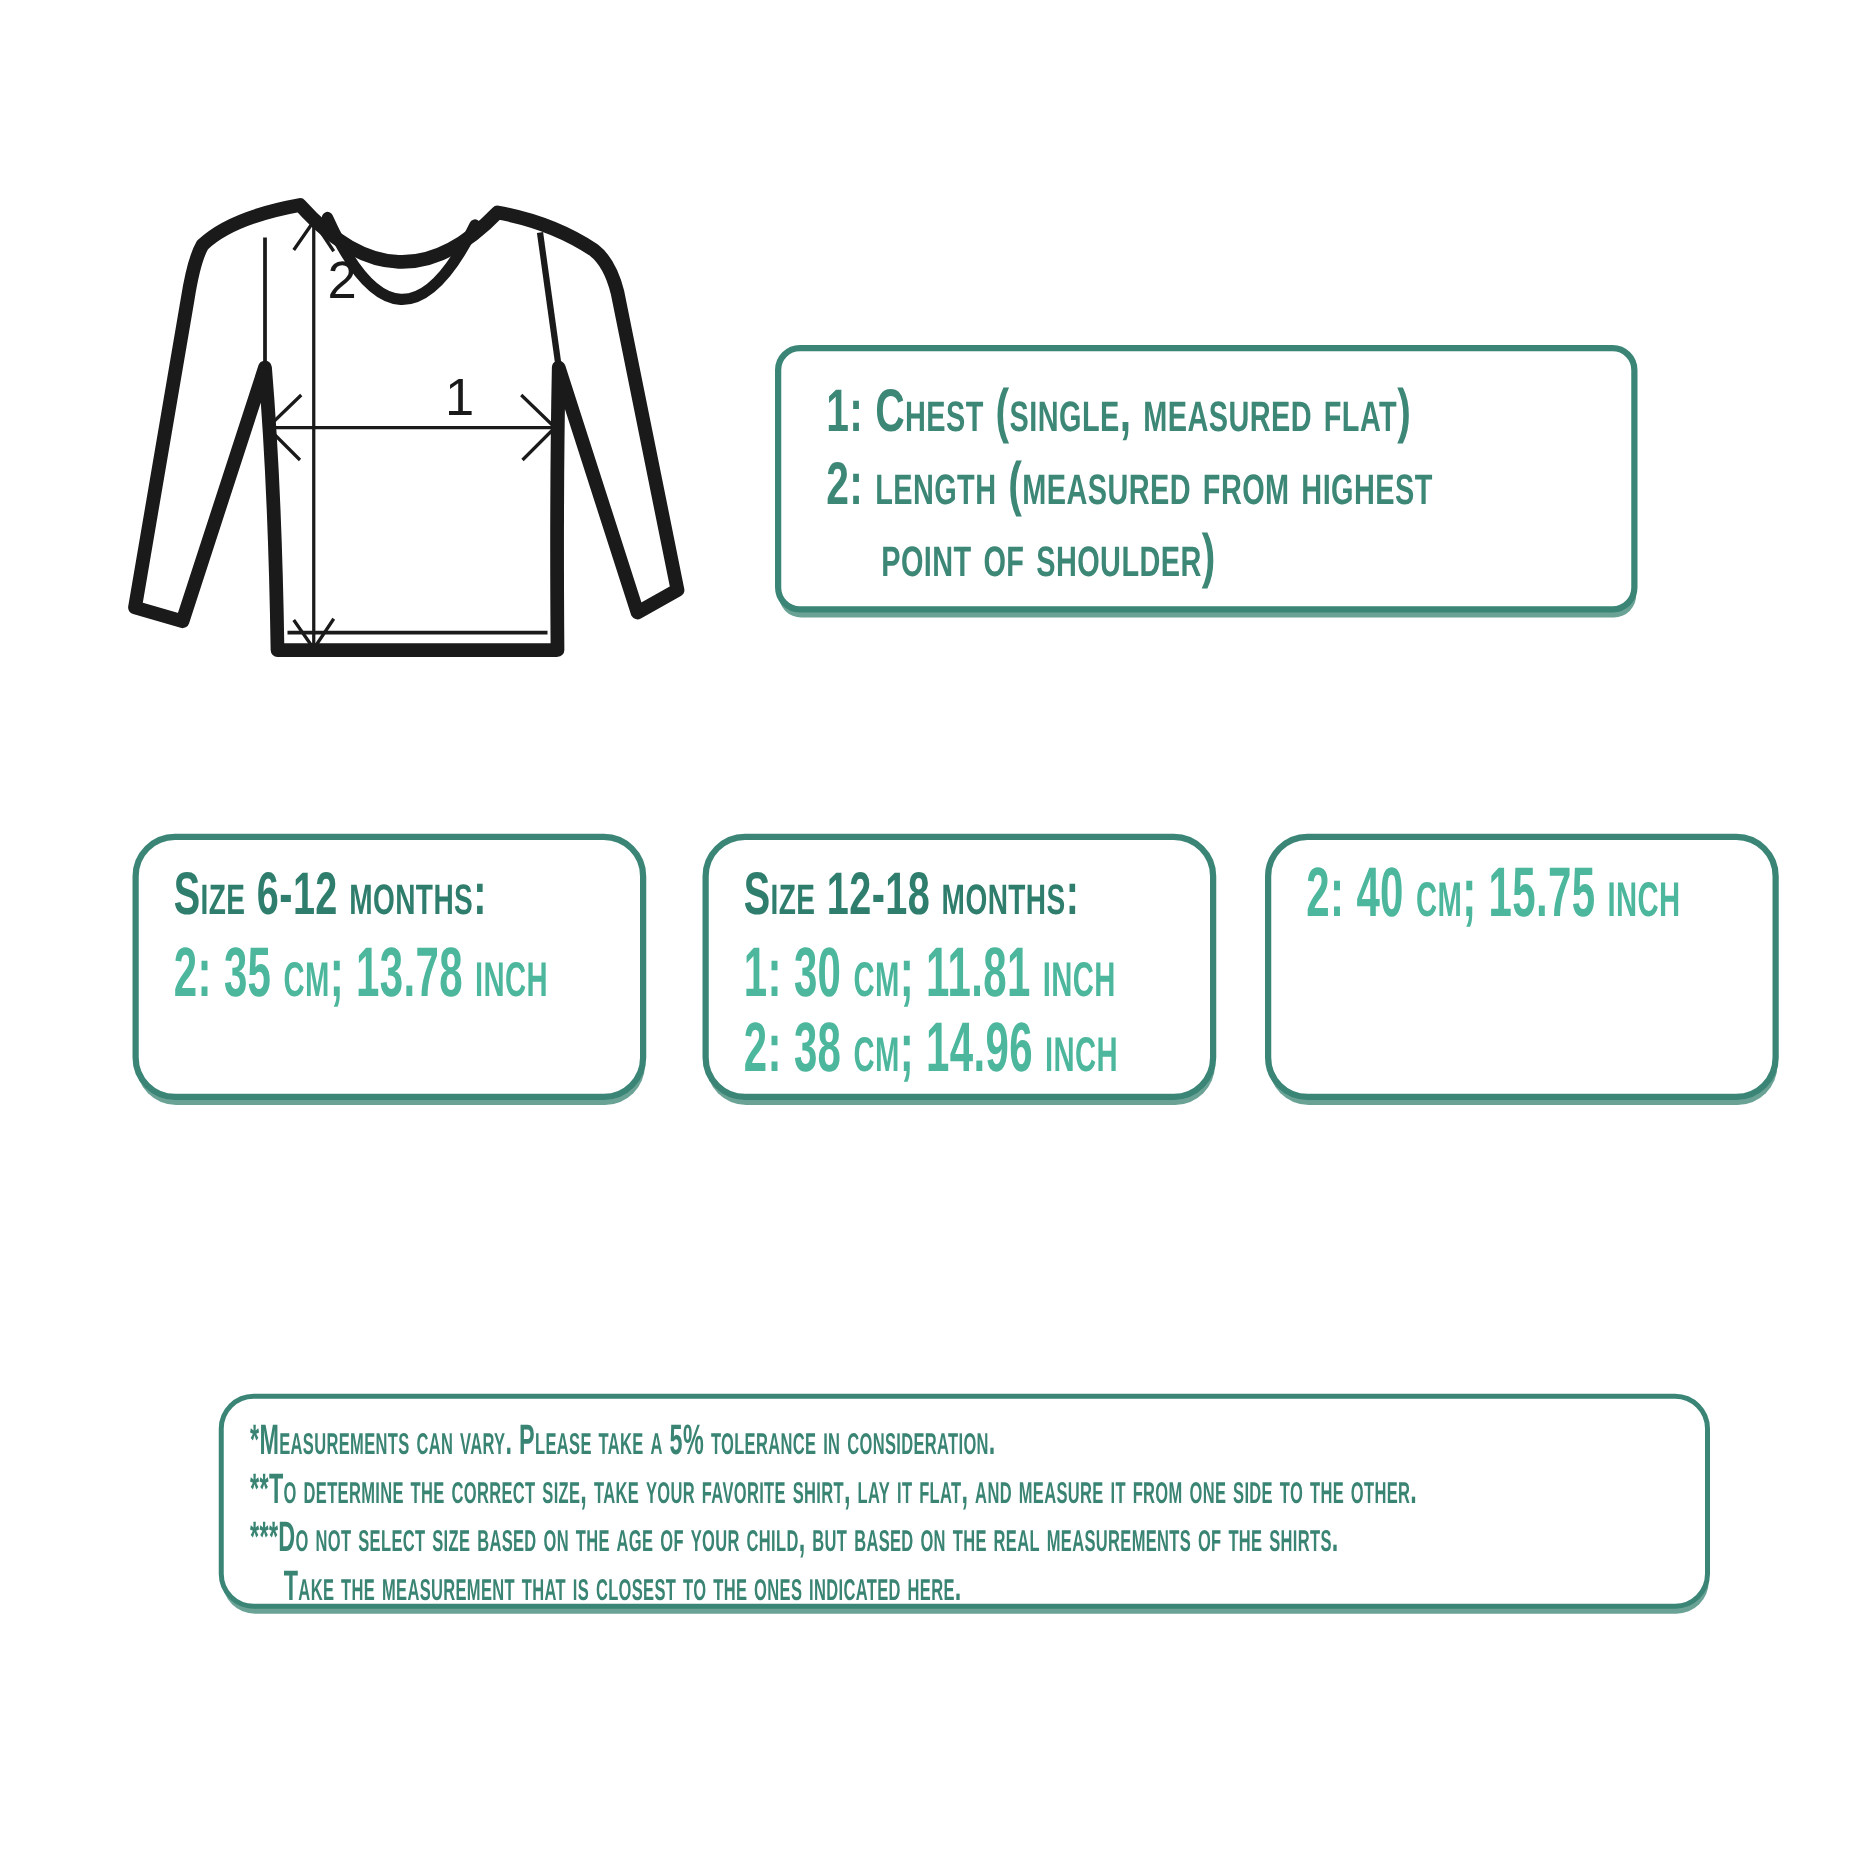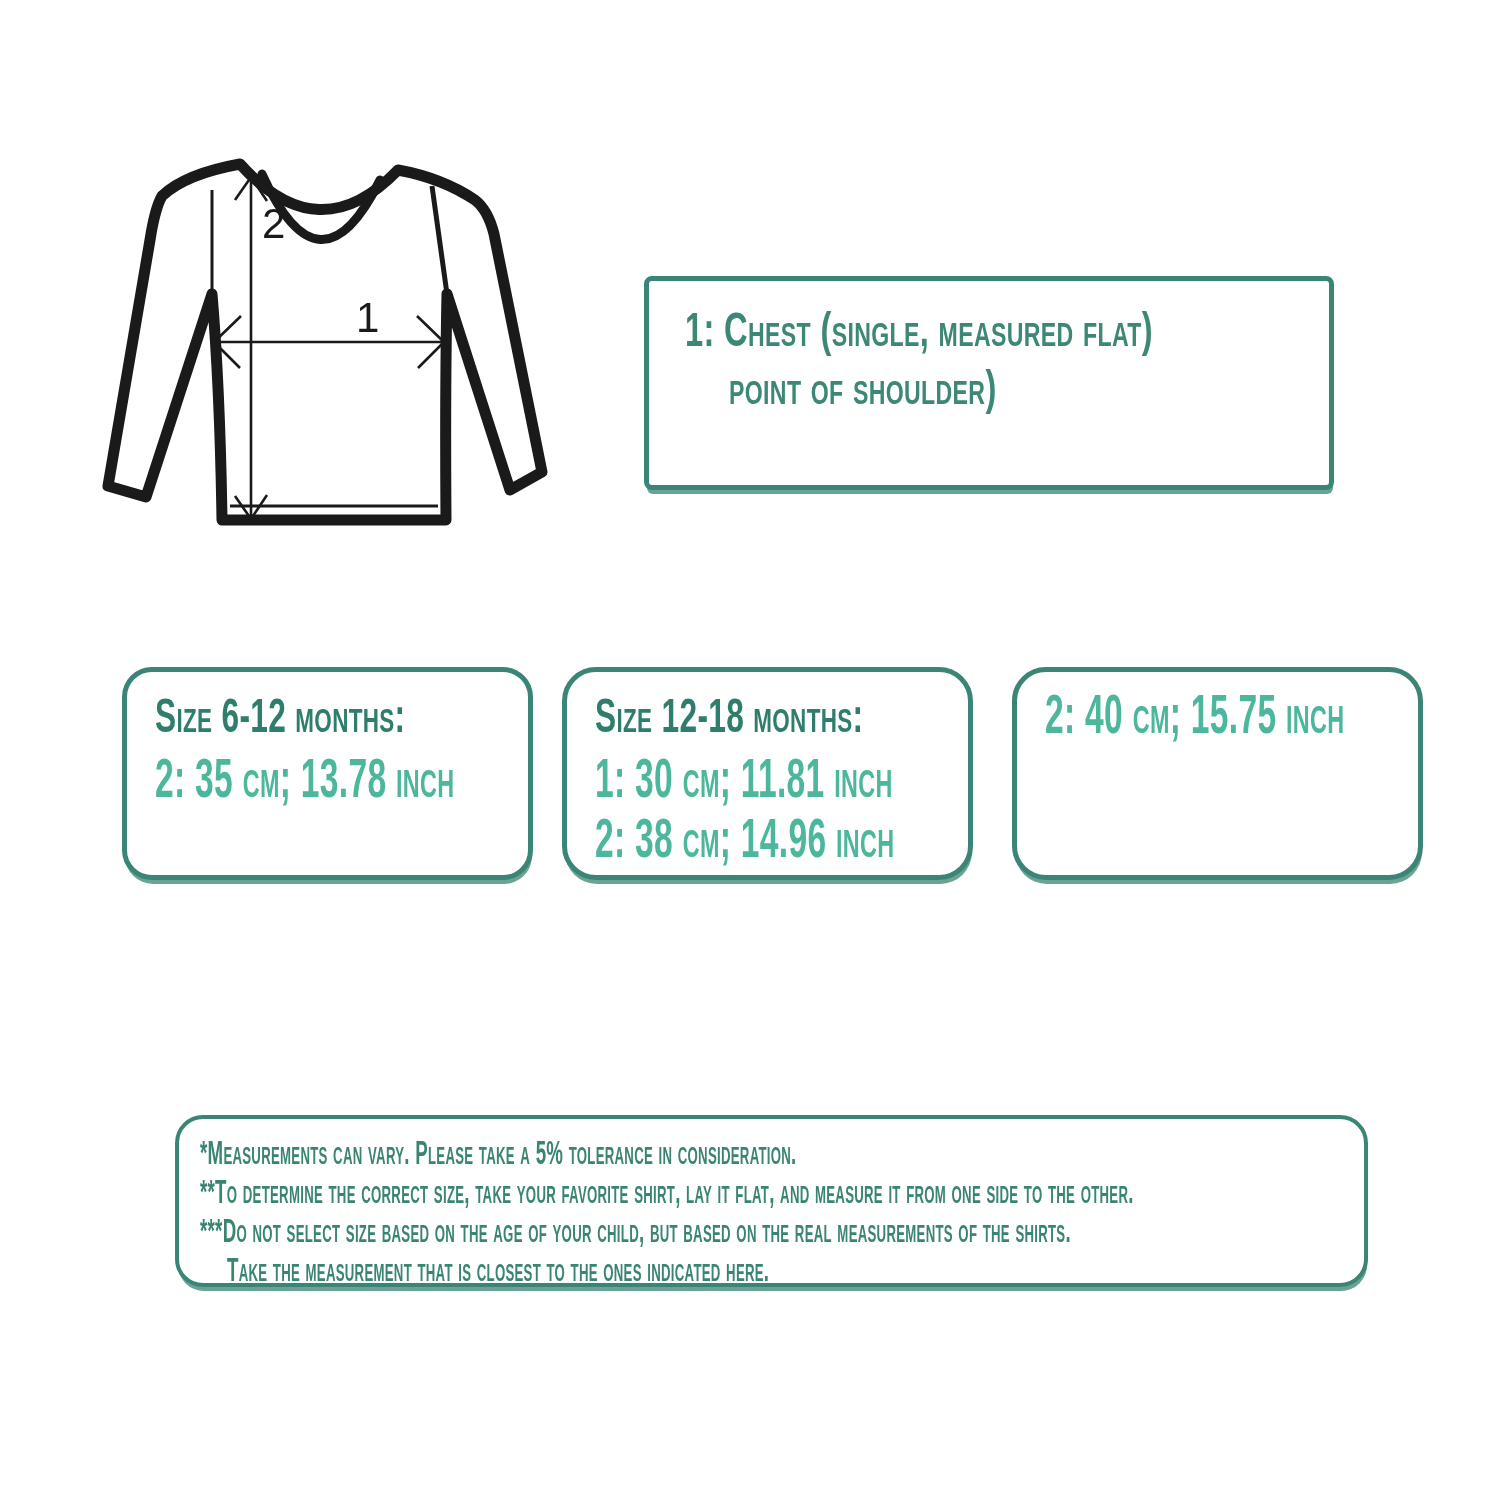--- a/index.html
+++ b/index.html
@@ -25,32 +25,32 @@
   .tx {
     display:inline-block;
     transform-origin:0 60%;
     white-space:nowrap;
     font-variant:small-caps;
     font-weight:700;
     letter-spacing:.5px;
   }
 
   
-  .legend { left:620px; top:276px; width:690px; height:214px; border-radius:8px; padding:20px 0 0 36px;margin-left:24px; }
+  .legend { left:620px; top:276px; width:690px; height:214px; border-radius:20px; padding:20px 0 0 36px; }
   .legend .line { line-height:58px; font-size:48px; color:#3d8777; }
   .legend .tx { transform:scaleX(.68); }
   .legend .indent { padding-left:44px; }
 
   
   .size-box { top:667px; width:411px; height:213px; border-radius:34px; padding:12px 0 0 28px; }
   .size-box .title { line-height:64px; font-size:48px; color:#2f7d6c; }
   .size-box .title .tx { transform:scaleX(.66); }
   .size-box .row { line-height:60px; font-size:56px; color:#4cb79c; }
   .size-box .row .tx { transform:scaleX(.60); }
-  #box1 { left:122px;border-radius:30px; }
+  #box1 { left:106px; }
   #box2 { left:562px; }
   #box3 { left:1012px; }
 
   
   .notes { left:175px; top:1115px; width:1193px; height:172px; border-radius:28px; border-width:4px; padding:14px 0 2px 21px;text-decoration:underline; }
   .notes .line { line-height:39px; font-size:34px; color:#3a8474; }
   .notes .tx { transform:scaleX(.55); }
   .notes .indent { padding-left:27px; }
 
   
@@ -95,20 +95,21 @@
     <g stroke="#1a1a1a" stroke-width="2.6" fill="none">
       <line x1="124" y1="212" x2="354" y2="212"></line>
       <path d="M 151,186 L 122,214 M 150,238 L 122,210"></path>
       <path d="M 327,186 L 356,214 M 328,238 L 356,210"></path>
     </g>
     <text x="266" y="202" font-size="42" fill="#1a1a1a" font-family="Liberation Sans, DejaVu Sans, sans-serif">1</text>
   </svg>
 
   <div class="tbox legend">
     <div class="line"><span class="tx">1: Chest (single, measured flat)</span></div>
+    <div class="line"><span class="tx">2: length (measured from highest</span></div>
     <div class="line indent"><span class="tx">point of shoulder)</span></div>
   </div>
 
   <div class="tbox size-box" id="box1">
     <div class="title"><span class="tx">Size 6-12 months:</span></div>
     <div class="row"><span class="tx">2: 35 cm; 13.78 inch</span></div>
   </div>
 
   <div class="tbox size-box" id="box2">
     <div class="title"><span class="tx">Size 12-18 months:</span></div>

